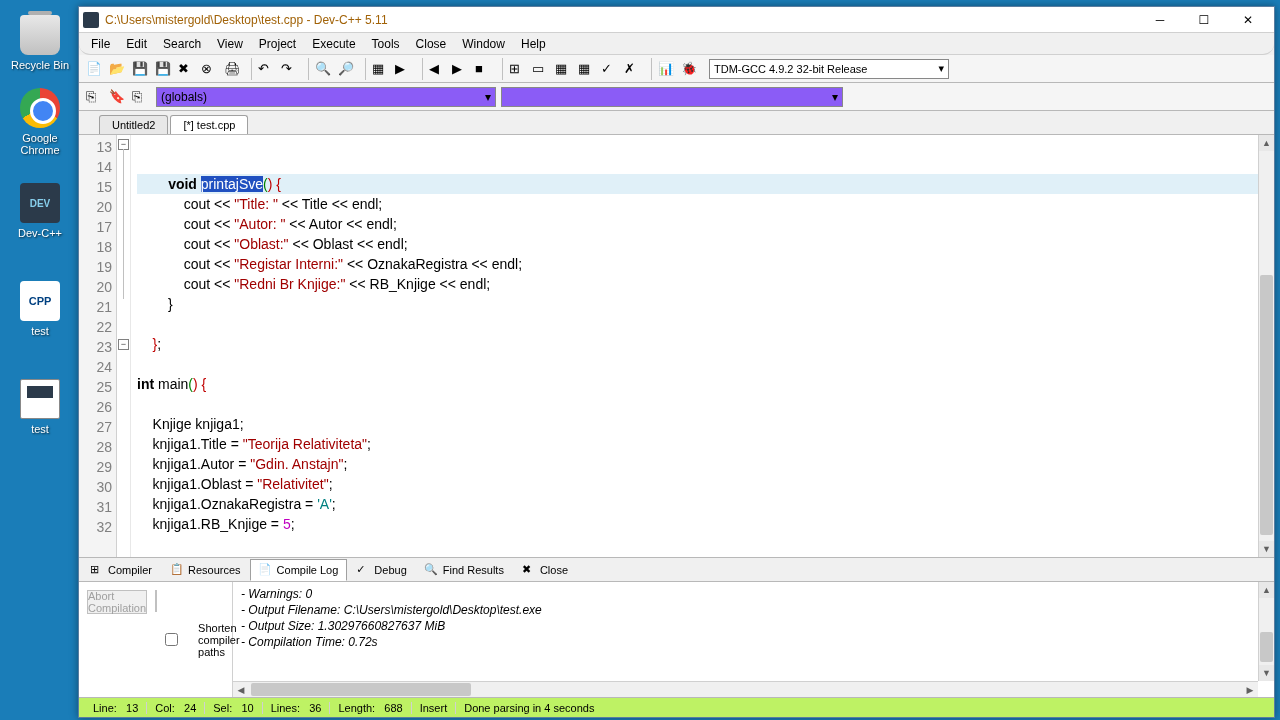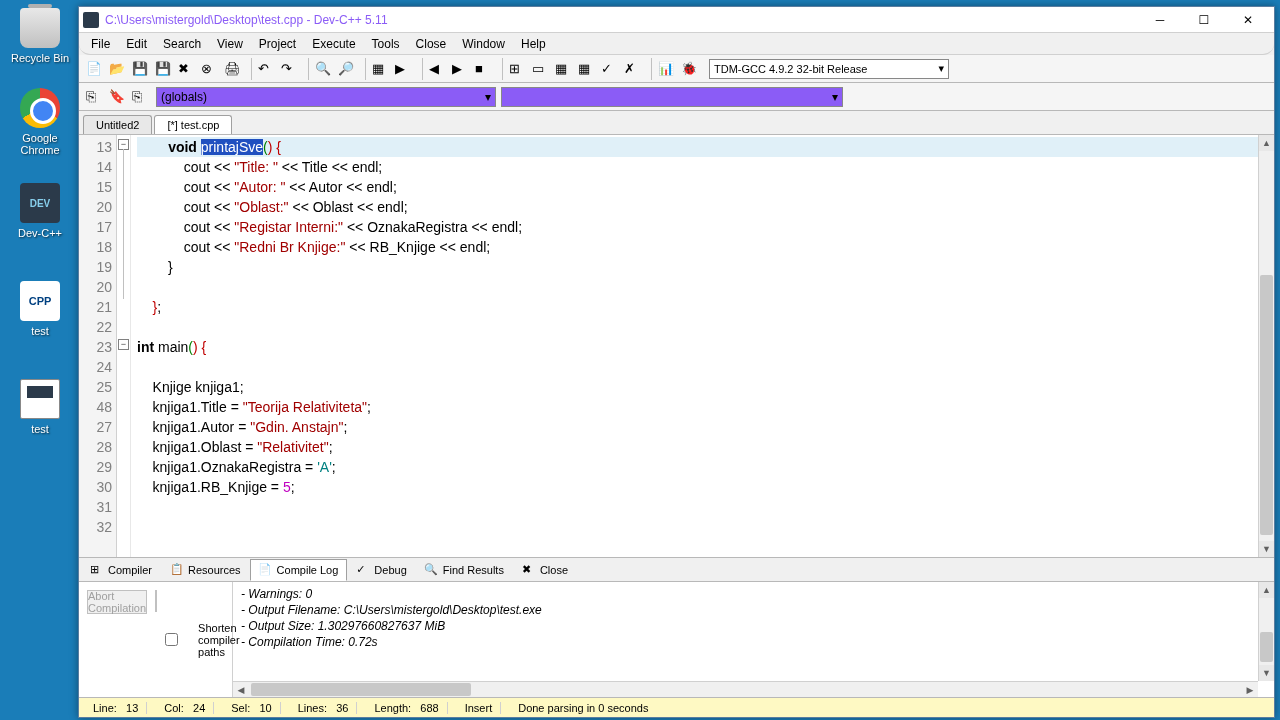--- a/index.html
+++ b/index.html
@@ -2,21 +2,21 @@
 <html><head>
 <meta charset="utf-8">
 <style>
 * { margin: 0; padding: 0; box-sizing: border-box; font-family: "Segoe UI", Tahoma, sans-serif; }
 body { background: #1a7db8; width: 1280px; height: 720px; overflow: hidden; position: relative; }
 
 .desktop-icon { position: absolute; width: 70px; text-align: center; color: #fff; font-size: 11px; cursor: pointer; }
 .desktop-icon .icon-img { width: 40px; height: 40px; margin: 0 auto 4px; }
 .desktop-icon .icon-label { text-shadow: 1px 1px 2px rgba(0,0,0,0.7); }
 
-.recycle-bin { top: 8px; left: 5px; }
+.recycle-bin { top: 15px; left: 5px; }
 .recycle-bin .icon-img { background: linear-gradient(#e8e8e8, #c0c0c0); border-radius: 4px 4px 8px 8px; position: relative; }
 .recycle-bin .icon-img::before { content: ''; position: absolute; top: -4px; left: 8px; right: 8px; height: 4px; background: #b0b0b0; border-radius: 2px; }
 
 .chrome-icon { top: 88px; left: 5px; }
 .chrome-icon .icon-img { border-radius: 50%; background: conic-gradient(#ea4335 0 120deg, #fbbc05 120deg 240deg, #34a853 240deg 360deg); position: relative; }
 .chrome-icon .icon-img::after { content: ''; position: absolute; top: 10px; left: 10px; width: 20px; height: 20px; background: #4285f4; border: 3px solid #fff; border-radius: 50%; }
 
 .dev-icon { top: 183px; left: 5px; }
 .dev-icon .icon-img { background: #2b3a4a; border-radius: 4px; display: flex; align-items: center; justify-content: center; color: #87ceeb; font-size: 10px; font-weight: bold; }
 .dev-icon .icon-img::before { content: 'DEV'; }
@@ -26,49 +26,49 @@
 .cpp-icon .icon-img::before { content: 'CPP'; }
 
 .exe-icon { top: 379px; left: 5px; }
 .exe-icon .icon-img { background: #fff; border: 1px solid #888; border-radius: 2px; position: relative; }
 .exe-icon .icon-img::before { content: ''; position: absolute; top: 6px; left: 6px; right: 6px; height: 12px; background: #2b3a4a; }
 
 .window { position: absolute; top: 6px; left: 78px; right: 5px; bottom: 2px; background: #f0f0f0; border: 1px solid #5a7da0; box-shadow: 0 0 8px rgba(0,0,0,0.4); display: flex; flex-direction: column; }
 
 .titlebar { height: 26px; background: #fff; display: flex; align-items: center; padding: 0 4px; border-bottom: 1px solid #d0d0d0; }
 .titlebar-icon { width: 16px; height: 16px; background: #2b3a4a; margin-right: 6px; border-radius: 2px; }
-.titlebar-text { flex: 1; font-size: 12px; color: #8b5cf6; }
+.titlebar-text { flex: 1; font-size: 12px; color: #a16207; }
 .titlebar-controls { display: flex; }
 .titlebar-btn { width: 44px; height: 22px; display: flex; align-items: center; justify-content: center; font-size: 12px; cursor: pointer; }
 
 .menubar { height: 22px; background: #f0f0f0; display: flex; align-items: center; padding: 0 4px; border-bottom: 1px solid #d0d0d0; border-radius: 11px; }
 .menu-item { padding: 2px 8px; font-size: 12px; cursor: pointer; }
 
 .toolbar { height: 28px; background: #f5f5f5; display: flex; align-items: center; padding: 2px 4px; border-bottom: 1px solid #b8b8b8; gap: 1px; }
 .toolbar-btn { width: 22px; height: 22px; border: 1px solid transparent; display: flex; align-items: center; justify-content: center; cursor: pointer; font-size: 13px; }
 .toolbar-sep { width: 6px; height: 22px; border-right: 1px solid #c0c0c0; margin: 0 2px; }
 .compiler-combo { flex: 0 0 240px; height: 20px; border: 1px solid #888; background: #fff; font-size: 11px; padding: 0 4px; margin-left: 8px; font-family: Consolas, monospace; display: flex; align-items: center; justify-content: space-between; }
 
 .toolbar2 { height: 28px; background: #f5f5f5; display: flex; align-items: center; padding: 2px 4px; border-bottom: 1px solid #b8b8b8; gap: 1px; }
 .scope-combo { flex: 0 0 340px; height: 20px; border: 1px solid #888; background: #8b5cf6; font-size: 12px; padding: 0 4px; font-family: Consolas, monospace; margin-left: 4px; display: flex; align-items: center; justify-content: space-between; }
 .scope-combo-2 { flex: 0 0 342px; }
 
-.tabbar { height: 24px; background: #f0f0f0; display: flex; align-items: flex-end; padding: 0 4px; border-bottom: 1px solid #b8b8b8; }
+.tabbar { height: 24px; background: #f0f0f0; display: flex; align-items: flex-end; padding: 0 20px; border-bottom: 1px solid #b8b8b8; }
 .tab { padding: 3px 12px; font-size: 11px; border: 1px solid #a0a0a0; border-bottom: none; background: #e8e8e8; margin-right: 2px; cursor: pointer; border-radius: 3px 3px 0 0; }
 .tab.active { background: #fff; }
 
 .editor { flex: 1; display: flex; background: #fff; overflow: hidden; position: relative; }
 .gutter { width: 38px; background: #f4f4f4; border-right: 1px solid #d0d0d0; text-align: right; padding: 2px 4px 0 0; font-family: Consolas, monospace; font-size: 14px; color: #808080; }
 .gutter .ln { height: 20px; line-height: 20px; }
 .fold-gutter { width: 14px; background: #fff; border-right: 1px solid #e8e8e8; position: relative; }
 .fold-mark { position: absolute; left: 1px; width: 11px; height: 11px; border: 1px solid #808080; background: #fff; font-size: 9px; line-height: 9px; text-align: center; color: #404040; }
 .fold-line { position: absolute; left: 6px; width: 1px; background: #c0c0c0; }
 .code { flex: 1; padding: 2px 0 0 6px; font-family: Consolas, monospace; font-size: 14px; line-height: 20px; white-space: pre; position: relative; }
 .code-line { height: 20px; }
-.code-line.hl { background: #e0f0f8; }
+.code-line.hl { background: #e0f0f8; margin-top: 37px; }
 .kw { color: #000; font-weight: bold; }
 .sel { background: #2050c0; color: #fff; }
 .paren-g { color: #008000; }
 .paren-r { color: #c00000; }
 .str { color: #a00000; }
 .num { color: #c000c0; }
 .chr { color: #008080; }
 
 .vscroll { position: absolute; right: 0; top: 0; bottom: 0; width: 16px; background: #f0f0f0; border-left: 1px solid #d0d0d0; }
 .vscroll-thumb { position: absolute; left: 1px; right: 1px; top: 140px; height: 260px; background: #c8c8c8; border-radius: 2px; }
@@ -83,21 +83,21 @@
 .bottom-left { width: 154px; border-right: 1px solid #d0d0d0; padding: 8px; display: flex; flex-direction: row; gap: 8px; }
 .abort-btn { height: 24px; background: #f0f0f0; border: 1px solid #c0c0c0; color: #a0a0a0; font-size: 11px; display: flex; align-items: center; justify-content: center; }
 .blank-field { height: 22px; border: 1px solid #c0c0c0; background: #fff; }
 .chk-row { display: flex; align-items: center; gap: 20px; font-size: 11px; }
 .bottom-out { flex: 1; position: relative; font-family: Consolas, monospace; font-size: 12px; line-height: 16px; padding: 4px 8px; color: #000; overflow: hidden; }
 .bottom-out-line { white-space: pre; font-style: italic; }
 .bottom-vscroll { position: absolute; right: 0; top: 0; bottom: 16px; width: 16px; background: #f0f0f0; border-left: 1px solid #d0d0d0; }
 .bottom-hscroll { position: absolute; left: 0; right: 16px; bottom: 0; height: 16px; background: #f0f0f0; border-top: 1px solid #d0d0d0; }
 .bottom-hscroll-thumb { position: absolute; top: 1px; bottom: 1px; left: 18px; width: 220px; background: #c8c8c8; border-radius: 2px; }
 
-.statusbar { height: 20px; background: #fef9c3; border-top: 1px solid #b8b8b8; display: flex; align-items: center; font-size: 11px; padding: 0 6px; gap: 9px; }
+.statusbar { height: 20px; background: #bef264; border-top: 1px solid #b8b8b8; display: flex; align-items: center; font-size: 11px; padding: 0 6px; }
 .status-cell { padding: 0 8px; border-right: 1px solid #d0d0d0; }
 .status-cell:last-child { border: none; flex: 1; }
 
 .tb-icon { width: 16px; height: 16px; display: inline-block; }
 </style>
 </head>
 <body>
 
 <div class="desktop-icon recycle-bin">
   <div class="icon-img"></div>
@@ -263,21 +263,21 @@
         <div class="ln">20</div>
         <div class="ln">17</div>
         <div class="ln">18</div>
         <div class="ln">19</div>
         <div class="ln">20</div>
         <div class="ln">21</div>
         <div class="ln">22</div>
         <div class="ln">23</div>
         <div class="ln">24</div>
         <div class="ln">25</div>
-        <div class="ln">48</div>
+        <div class="ln">26</div>
         <div class="ln">27</div>
         <div class="ln">28</div>
         <div class="ln">29</div>
         <div class="ln">30</div>
         <div class="ln">31</div>
         <div class="ln">32</div>
       </div>
     <div class="fold-gutter" id="foldg">
         <div class="fold-mark" style="top: 4px;">−</div>
         <div class="fold-mark" style="top: 204px;">−</div>
@@ -345,16 +345,16 @@
     </div>
   </div>
 
   <div class="statusbar">
     <div class="status-cell"><span>Line:</span>&nbsp;&nbsp;&nbsp;<span>13</span></div>
     <div class="status-cell"><span>Col:</span>&nbsp;&nbsp;&nbsp;<span>24</span></div>
     <div class="status-cell"><span>Sel:</span>&nbsp;&nbsp;&nbsp;<span>10</span></div>
     <div class="status-cell"><span>Lines:</span>&nbsp;&nbsp;&nbsp;<span>36</span></div>
     <div class="status-cell"><span>Length:</span>&nbsp;&nbsp;&nbsp;<span>688</span></div>
     <div class="status-cell">Insert</div>
-    <div class="status-cell">Done parsing in 0 seconds</div>
+    <div class="status-cell">Done parsing in 4 seconds</div>
   </div>
 
 </div>
 
 </body></html>

